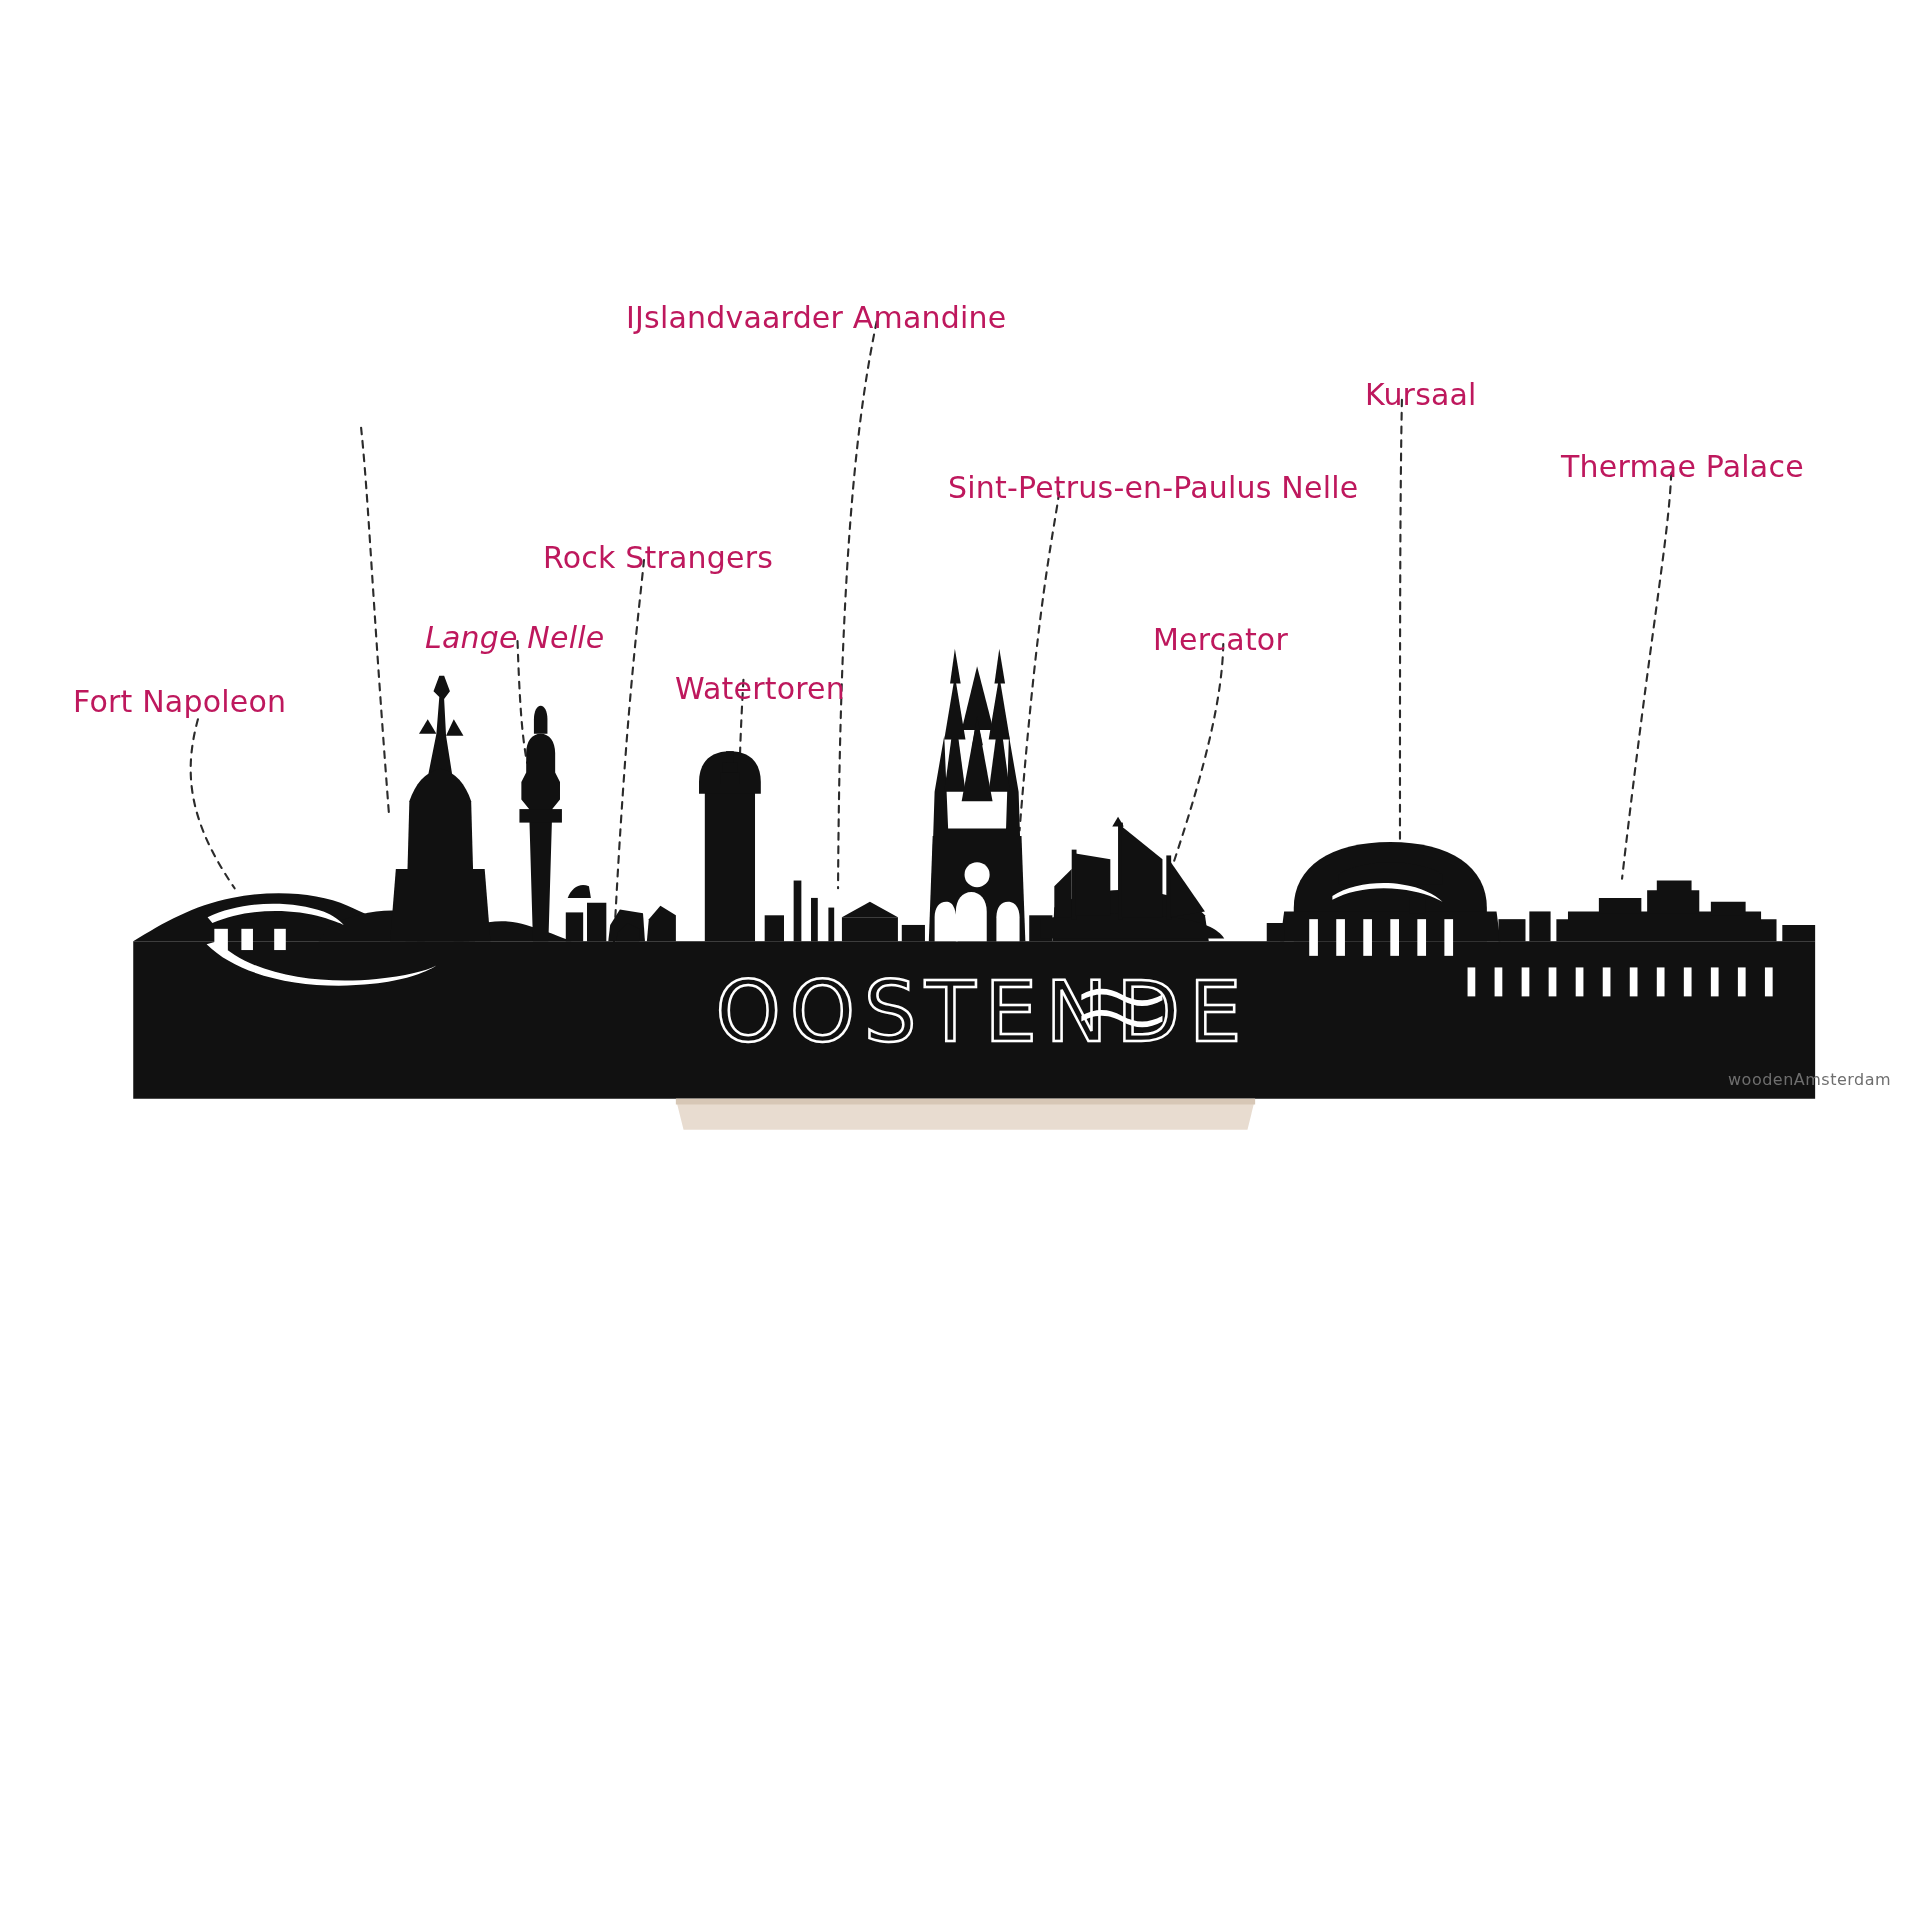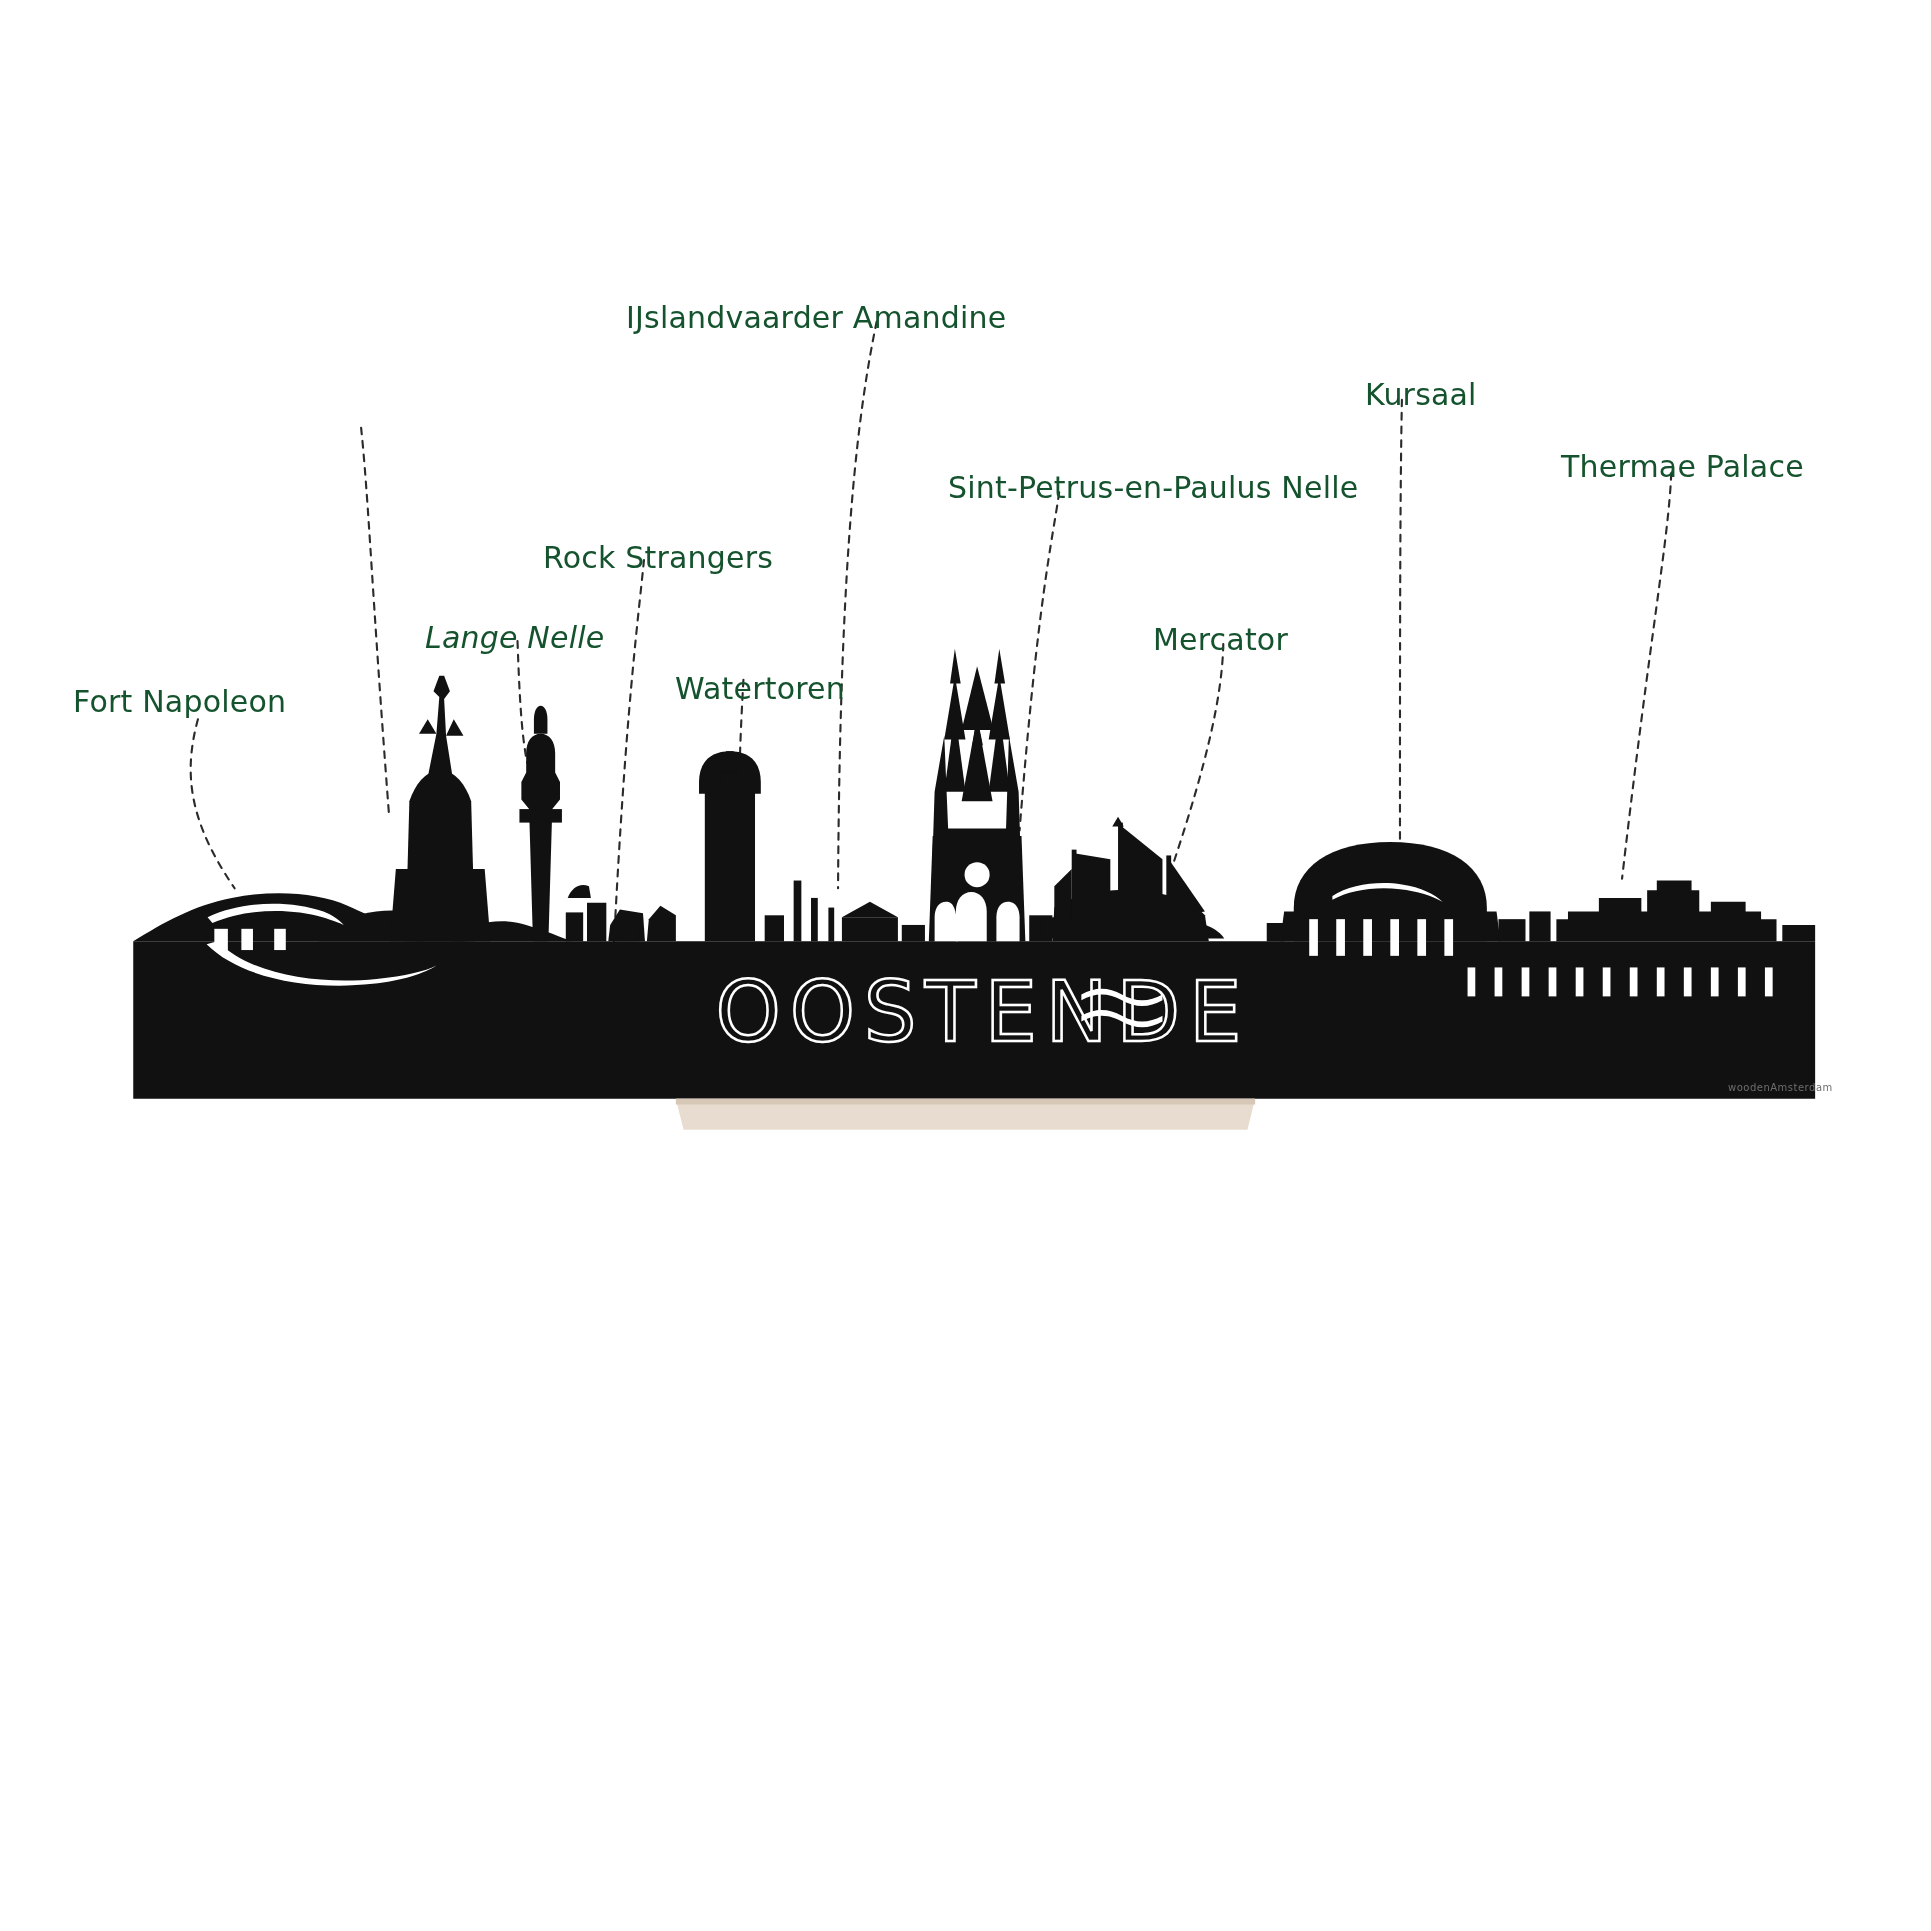--- a/index.html
+++ b/index.html
@@ -21,33 +21,32 @@
   #skyline-svg {
     position: absolute;
     left: 0;
     top: 0;
     width: 1931px;
     height: 1931px;
   }
   .label {
     position: absolute;
     white-space: nowrap;
-    color: #14532d;
+    color: #be185d;
     font-size: 30px;
     font-family: "DejaVu Sans", sans-serif;
     letter-spacing: 0.2px;
     line-height: 1;
   }
   .watermark {
     position: absolute;
-    font-size: 10px;
+    font-size: 16px;
     color: #6e6e6e;
     letter-spacing: 0.5px;
     font-family: "DejaVu Sans", sans-serif;
-    margin-top: 12px;
   }
 </style>
 </head>
 <body>
 
 <div id="stage">
 
   <svg id="skyline-svg" viewBox="0 0 2000 2000">
 
     <g fill="none" stroke="#2b2b2b" stroke-width="2.2" stroke-dasharray="7 7" stroke-linecap="round">

